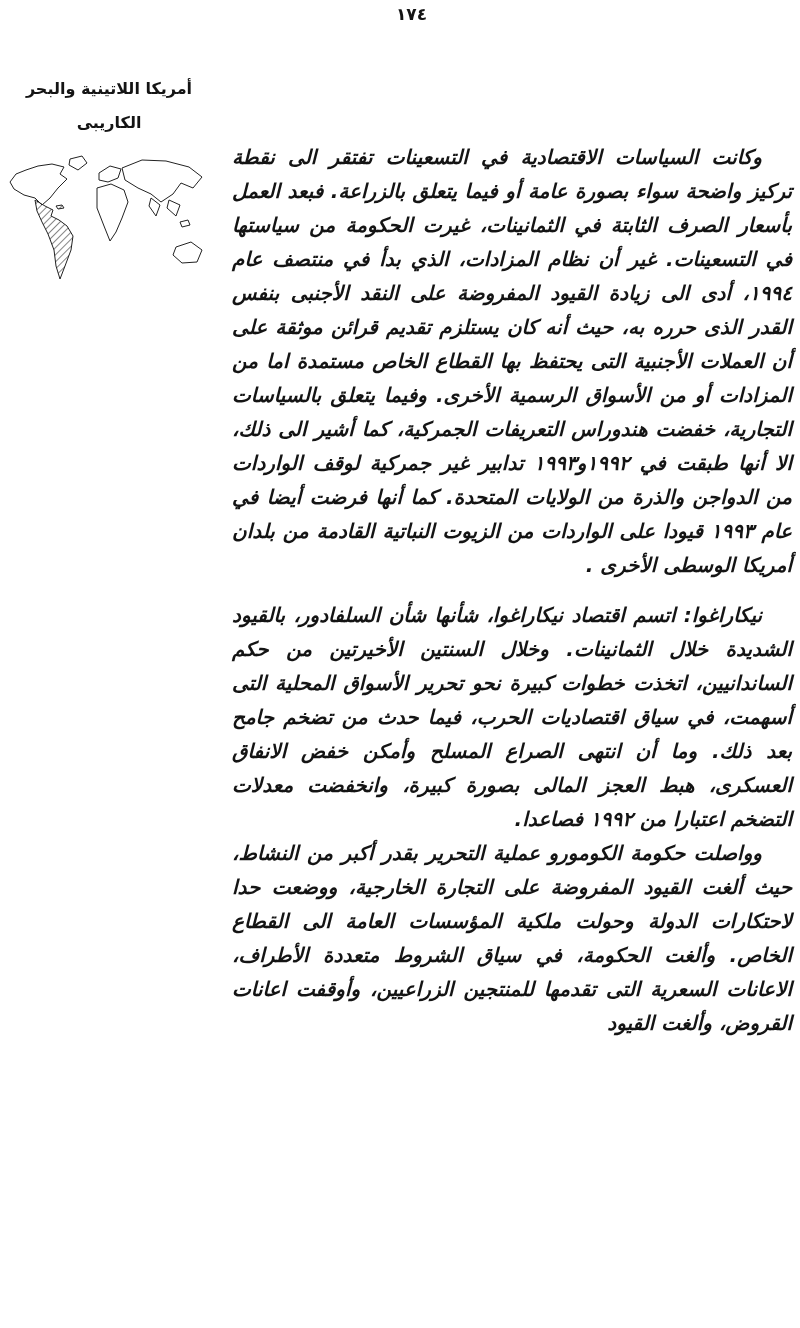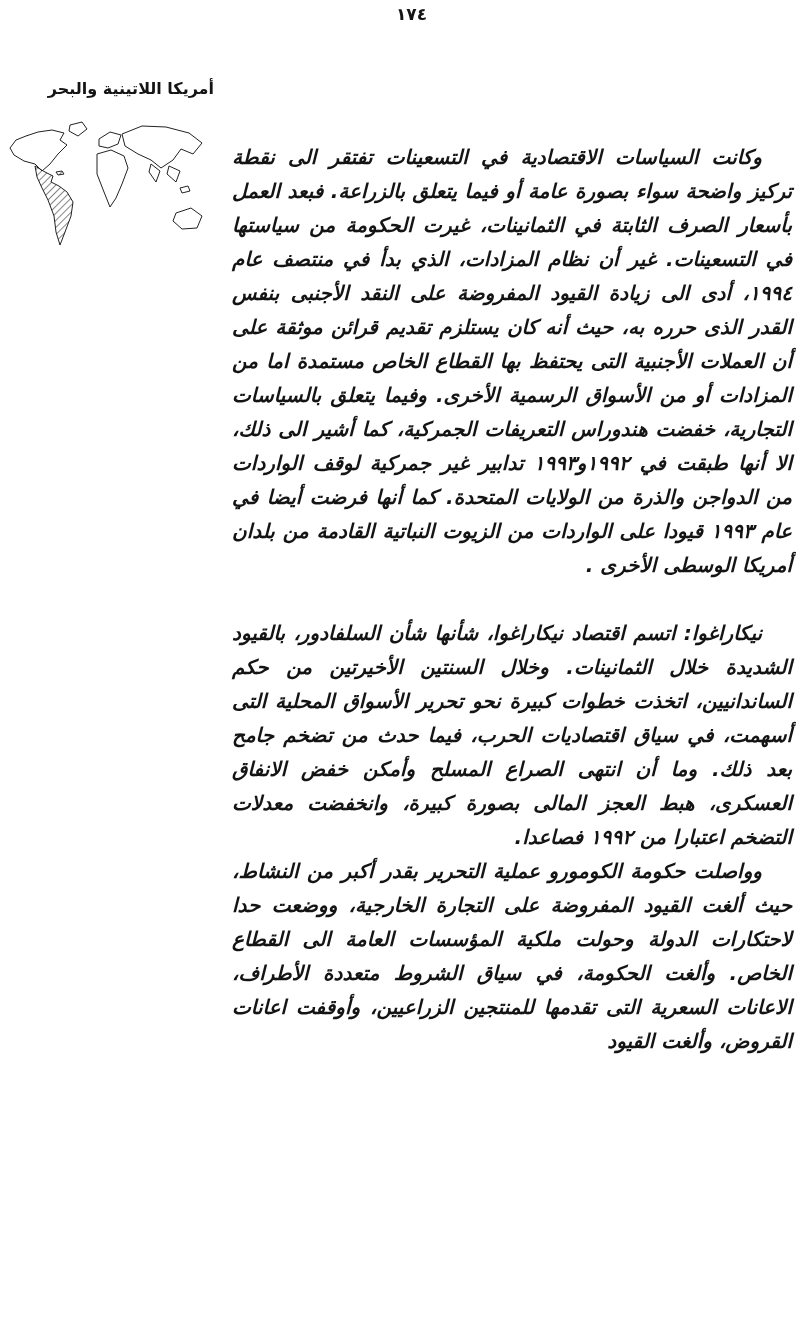--- a/index.html
+++ b/index.html
@@ -28,54 +28,55 @@
   }
 
   .sidebar {
     position: absolute;
     left: 4px;
     top: 72px;
     width: 210px;
   }
   .sidebar-title {
     direction: rtl;
-    text-align: right;
+    text-align: center;
     font-weight: bold;
     font-size: 16px;
     line-height: 34px;
   }
   .sidebar-title .line { display: block; }
   .map-wrap { margin-top: 10px; }
   .map-wrap svg { display: block; }
 
   .content {
     position: absolute;
     top: 140px;
     right: 8px;
     width: 560px;
     direction: rtl;
     text-align: justify;
     font-size: 20px;
     line-height: 34px;
     font-weight: 600;
   }
   .para { margin: 0; text-indent: 30px; font-style: italic; }
-  .para.section-start { margin-top: 34px; }
+  .para.section-start { margin-top: 16px; }
   .lead { font-weight: 800; }
 </style>
 </head>
 <body>
 
 <div class="page">
 
   <div class="page-number">١٧٤</div>
 
   <aside class="sidebar">
     <div class="sidebar-title">
       <span class="line">أمريكا اللاتينية والبحر</span>
+      <span class="line">الكاريبى</span>
     </div>
 
     <div class="map-wrap">
       <svg width="210" height="142" viewBox="0 0 210 142">
         <defs>
           <pattern id="hatch" width="5" height="5" patternTransform="rotate(45)" patternUnits="userSpaceOnUse">
             <line x1="0" y1="0" x2="0" y2="5" stroke="#333333" stroke-width="1.2"></line>
           </pattern>
         </defs>
         <g fill="none" stroke="#222222" stroke-width="1" stroke-linejoin="round">

